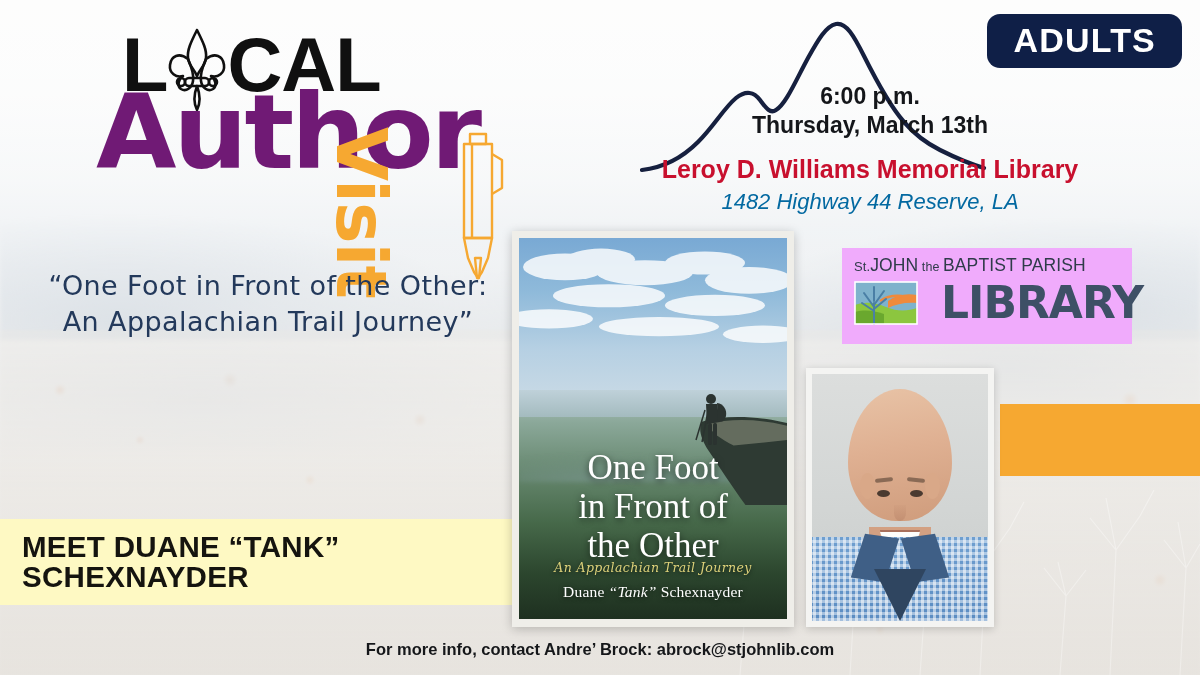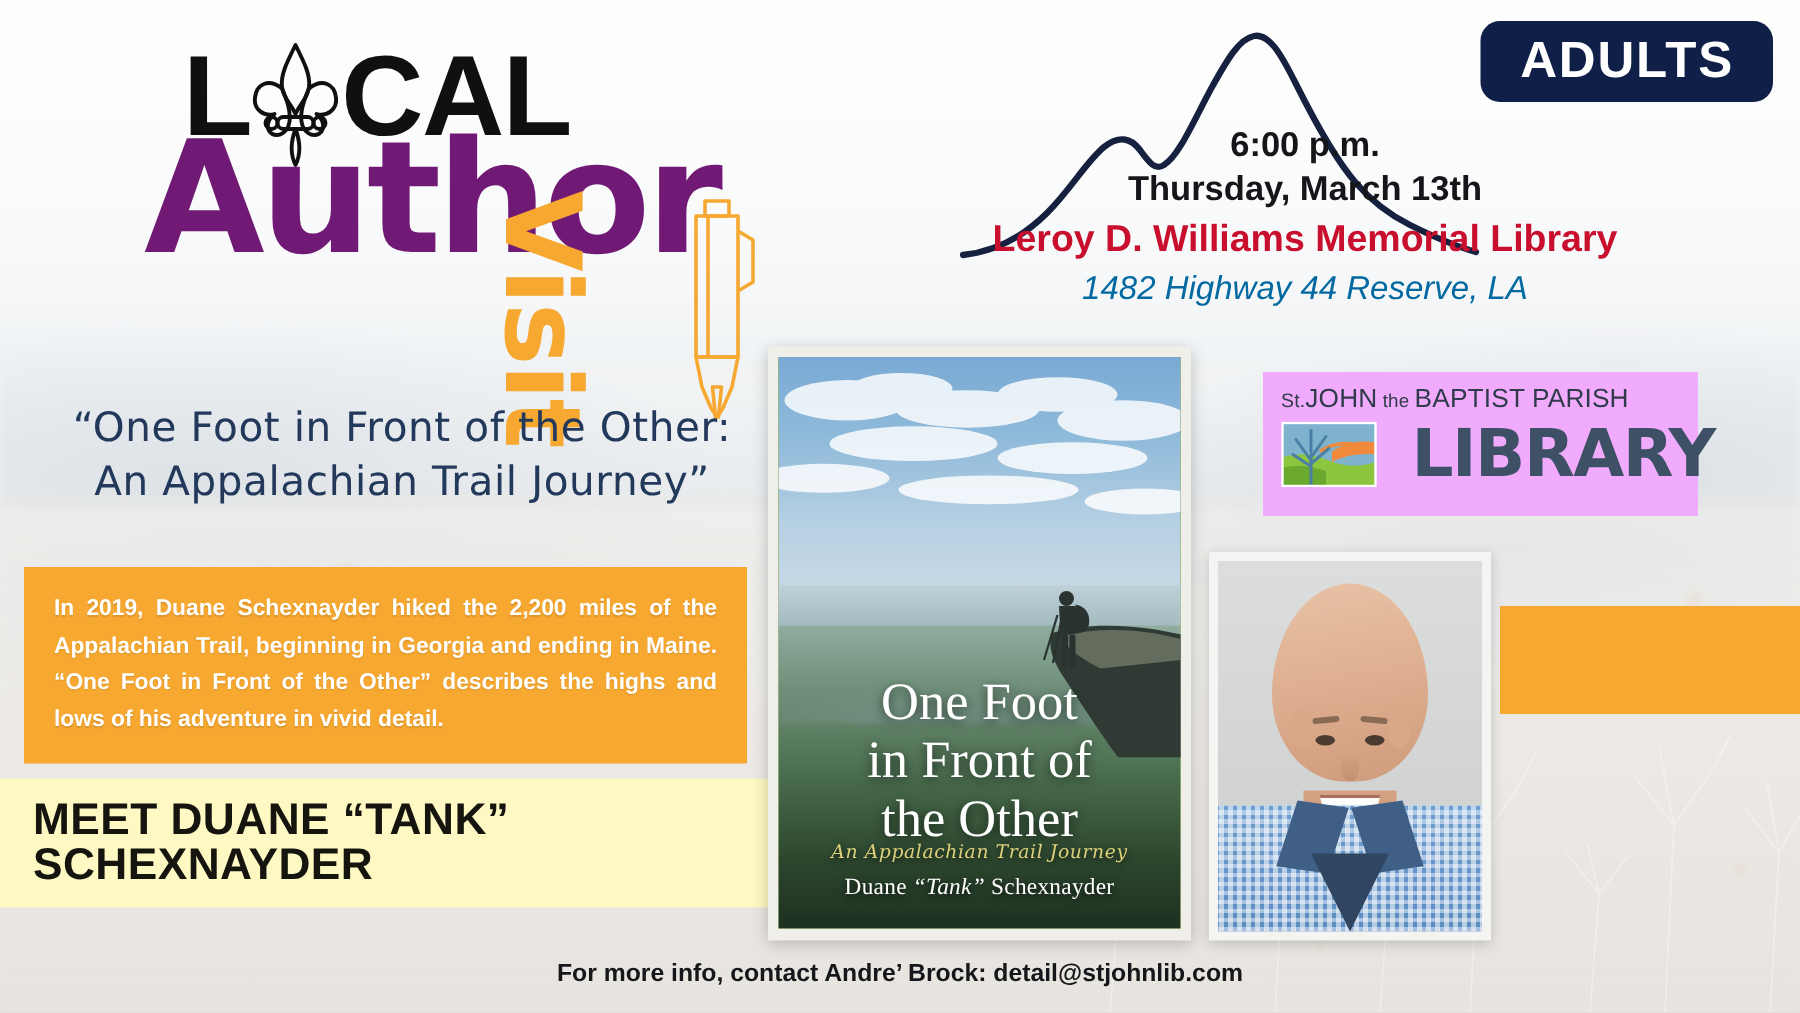--- a/index.html
+++ b/index.html
@@ -99,21 +99,21 @@
     letter-spacing:-1px; line-height:1;
     font-family:"DejaVu Sans", sans-serif;
   }
   .pen-icon { position:absolute; left:362px; top:108px; width:46px; height:150px; }
 
   
   .mountain-svg { position:absolute; left:640px; top:18px; width:440px; height:160px; }
   .event-info { position:absolute; left:660px; top:82px; width:420px; text-align:center; }
   .event-time { font-size:23px; font-weight:bold; color:#14161a; line-height:1.22; }
   .event-date { font-size:23px; font-weight:bold; color:#14161a; line-height:1.35; }
-  .event-venue { font-size:25px; font-weight:bold; color:#c8102e; line-height:1.38; margin-top:1px; }
+  .event-venue { font-size:25px; font-weight:bold; color:#c8102e; line-height:1.38; margin-top:11px; }
   .event-address { font-size:22px; font-style:italic; color:#0369a1; line-height:1.4; }
 
   
   .book-heading {
     position:absolute; left:22px; top:268px; width:492px;
     text-align:center;
     font-family:"DejaVu Sans", sans-serif;
     font-size:27px; color:#23395b; line-height:1.32;
     letter-spacing:.4px;
   }
@@ -309,21 +309,20 @@
     <div class="event-date">Thursday, March 13th</div>
     <div class="event-venue">Leroy D. Williams Memorial Library</div>
     <div class="event-address">1482 Highway 44 Reserve, LA</div>
   </div>
 
   <div class="book-heading">
     <div>“One Foot in Front of the Other:</div>
     <div>An Appalachian Trail Journey”</div>
   </div>
 
-  <div class="desc-box">In 2019, Duane Schexnayder hiked the 2,200 miles of the Appalachian Trail, beginning in Georgia and ending in Maine. “One Foot in Front of the Other” describes the highs and lows of his adventure in vivid detail.</div>
 
   <div class="meet-banner">MEET DUANE “TANK” SCHEXNAYDER</div>
 
   <div class="accent-bar"></div>
 
   <div class="book-cover">
     <div class="book-inner">
       <div class="bc-sky"></div>
       <svg class="bc-clouds" viewBox="0 0 268 186" preserveAspectRatio="none">
         <g fill="#ffffff" opacity="0.82">
@@ -403,15 +402,15 @@
       <div class="hs-eye-r"></div>
       <div class="hs-nose"></div>
       <div class="hs-mouth"></div>
       <div class="hs-shirt"></div>
       <div class="hs-collar-l"></div>
       <div class="hs-collar-r"></div>
       <div class="hs-vneck"></div>
     </div>
   </div>
 
-  <div class="contact-line">For more info, contact Andre’ Brock: detail@stjohnlib.com</div>
+  <div class="contact-line">For more info, contact Andre’ Brock: abrock@stjohnlib.com</div>
 
 </div>
 
 </body></html>

